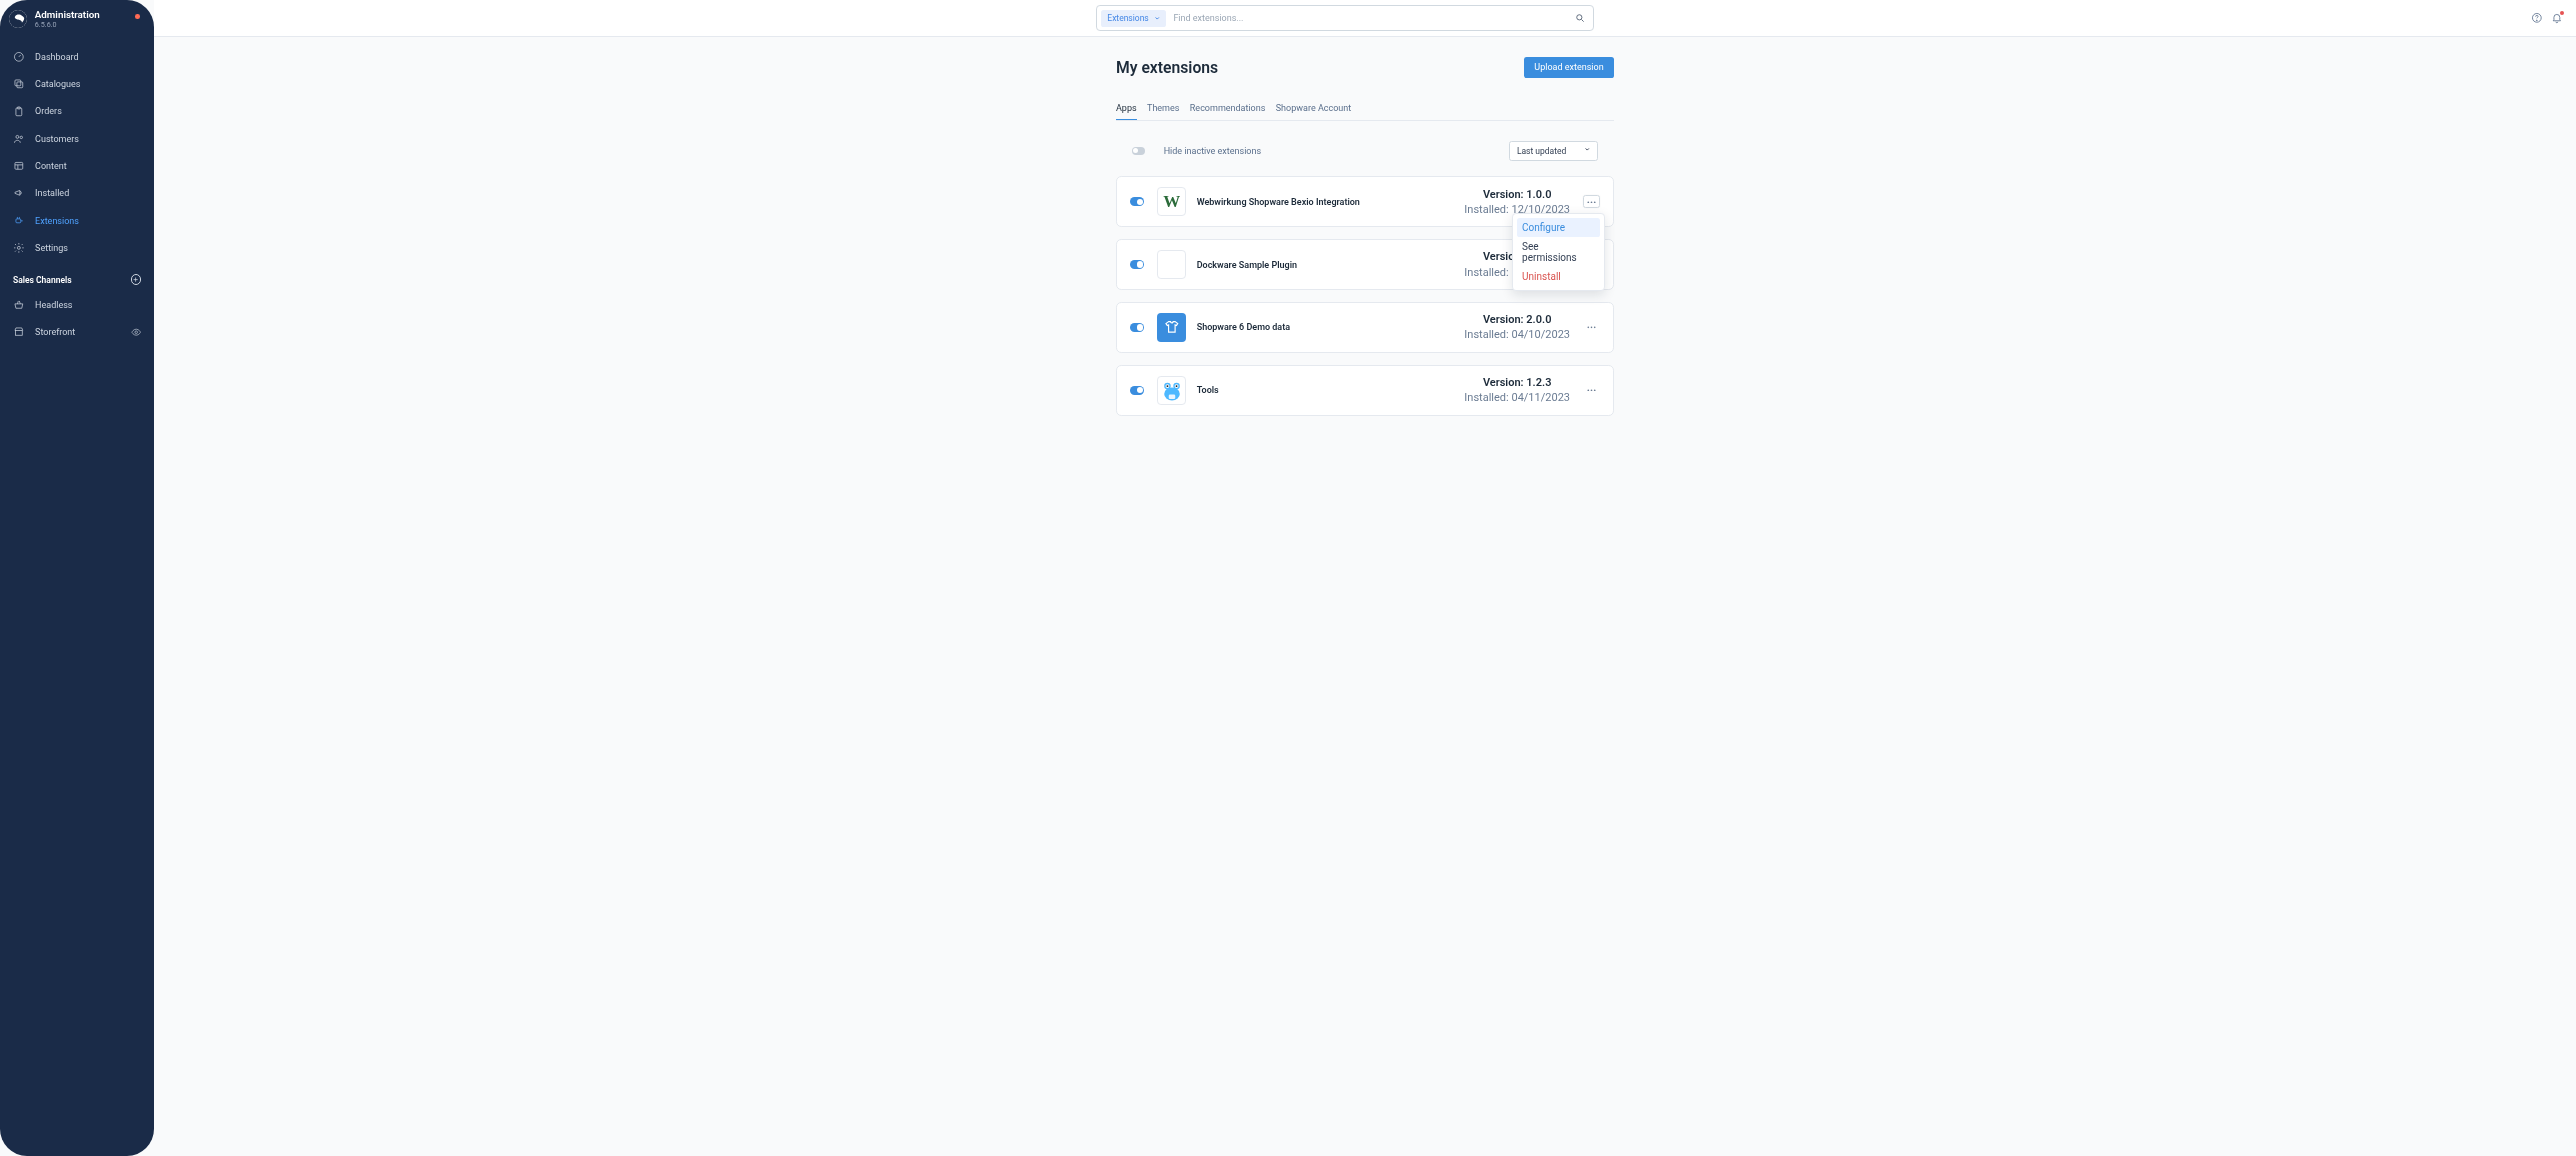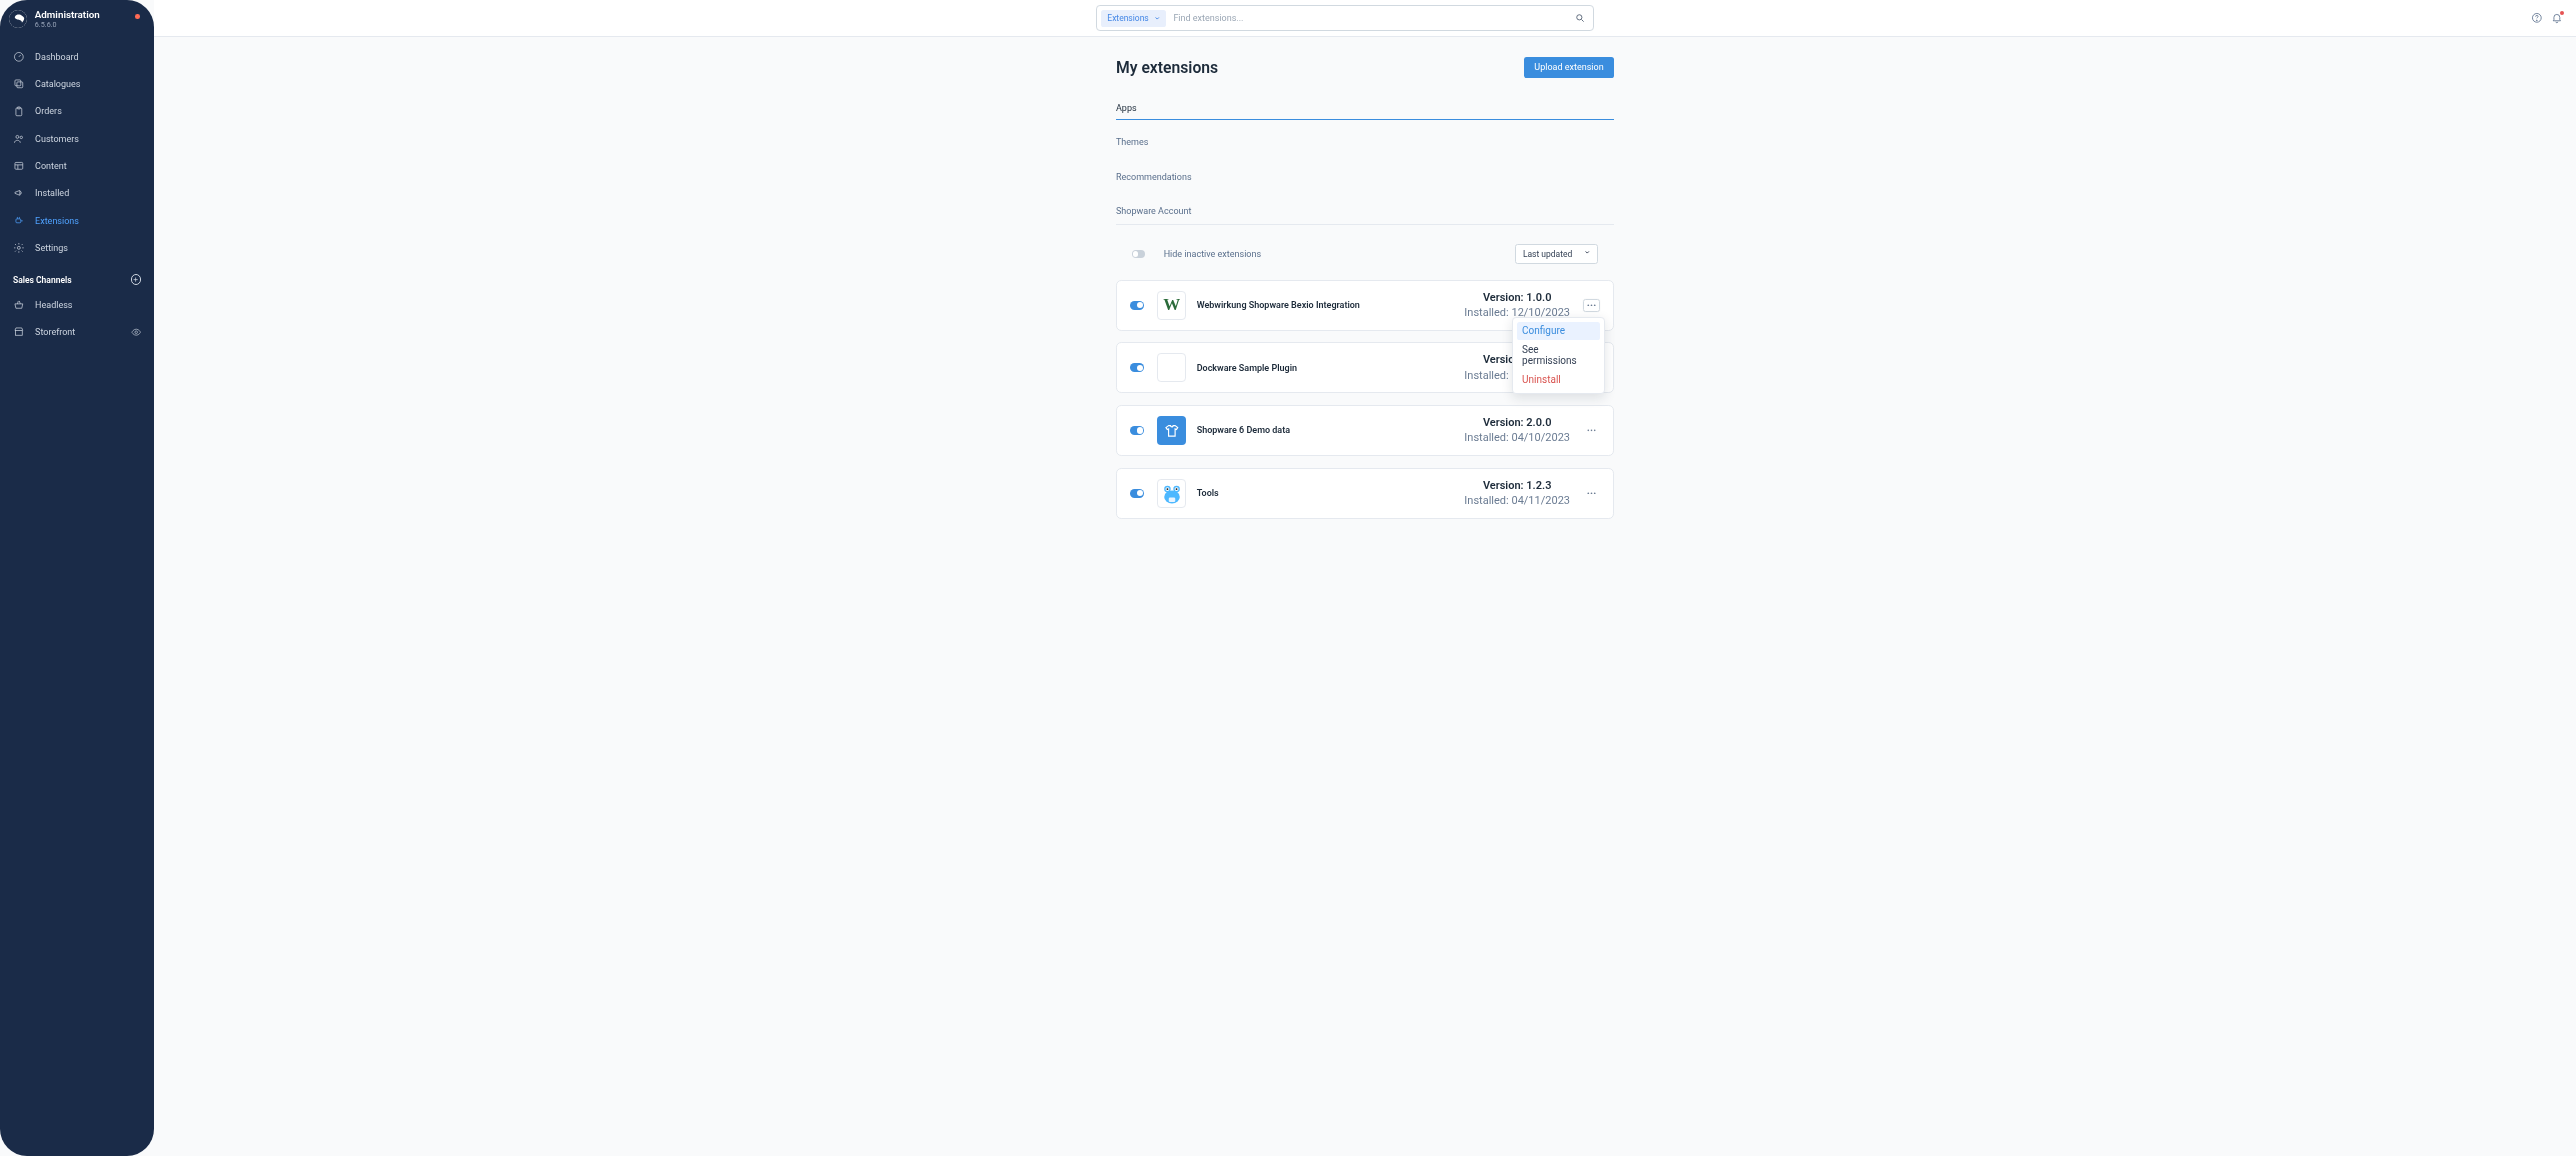--- a/index.html
+++ b/index.html
@@ -30,28 +30,28 @@
 .search-input::placeholder { color: #9aa6b4; }
 .search-icon { margin-right: 7.8px; color: #4c5a6e; }
 .topbar-right { display: flex; align-items: center; gap: 9px; color: #5a6f8c; margin-left: 7.8px; }
 .bell-wrap { position: relative; }
 .bell-dot { position: absolute; top: -1.3px; right: -1.3px; width: 4.6px; height: 4.6px; background: #e55353; border-radius: 50%; }
 .content { flex: 1; overflow-y: auto; padding: 19.6px 0 39px 0; }
 .center { width: 498px; margin: 0 auto; }
 .page-head { display: flex; align-items: center; justify-content: space-between; }
 .page-title { font-size: 15.7px; font-weight: 600; color: #1d2b3a; }
 .upload-btn { background: #3a8dde; color: #fff; border: none; padding: 5.9px 10.4px; border-radius: 2.6px; font-size: 9px; font-weight: 400; cursor: pointer; }
-.tabs { display: flex; gap: 10.4px; border-bottom: 0.7px solid #e5e9ef; margin-top: 18px; flex-direction: column; }
+.tabs { display: flex; gap: 10.4px; border-bottom: 0.7px solid #e5e9ef; margin-top: 18px; }
 .tab { padding: 6.5px 0; font-size: 9px; color: #5a6f8c; cursor: pointer; border-bottom: 1.3px solid transparent; }
 .tab.active { color: #1d2b3a; border-bottom-color: #3a8dde; }
 .filterbar { display: flex; align-items: center; justify-content: space-between; padding: 19.6px 15.7px 15.7px 15.7px; }
 .hide-toggle { display: flex; align-items: center; gap: 19px; color: #5a6f8c; font-size: 9px; }
 .switch { width: 13px; height: 7.8px; background: #c9d1da; border-radius: 13px; position: relative; }
 .switch::after { content: ''; position: absolute; width: 5.2px; height: 5.2px; background: #fff; border-radius: 50%; top: 1.3px; left: 1.3px; }
-.sort-select { border: 0.7px solid #d1d9e0; background: #fff; border-radius: 2.6px; padding: 3.9px 6.5px; font-size: 8.5px; color: #344054; display: flex; align-items: flex-start; gap: 12px; cursor: pointer; }
+.sort-select { border: 0.7px solid #d1d9e0; background: #fff; border-radius: 2.6px; padding: 3.9px 6.5px; font-size: 8.5px; color: #344054; display: flex; align-items: flex-start; gap: 18px; cursor: pointer; }
 .card-list { display: flex; flex-direction: column; gap: 11.7px; position: relative; }
 .card { background: #fff; border: 0.7px solid #e5e9ef; border-radius: 5.2px; height: 51px; display: flex; align-items: center; padding: 0 13px; }
 .card-toggle { width: 14.3px; height: 9px; background: #3a8dde; border-radius: 13px; position: relative; cursor: pointer; }
 .card-toggle::after { content: ''; position: absolute; width: 6.5px; height: 6.5px; background: #fff; border-radius: 50%; top: 1.3px; right: 1.3px; }
 .plugin-icon { width: 29px; height: 29px; border: 0.7px solid #e5e9ef; border-radius: 3.9px; margin-left: 13px; display: flex; align-items: center; justify-content: center; font-size: 14.3px; overflow: hidden; flex-shrink: 0; }
 .plugin-icon.w { color: #2b6b3a; font-family: Georgia, serif; font-weight: 700; font-size: 17px; }
 .plugin-icon.blue { background: #3a8dde; border: none; color: #fff; }
 .plugin-name { margin-left: 10.4px; font-size: 9px; font-weight: 600; color: #1d2b3a; flex-shrink: 0; }
 .card-spacer { flex: 1; }
 .meta { text-align: center; font-size: 11px; line-height: 1.4; }

